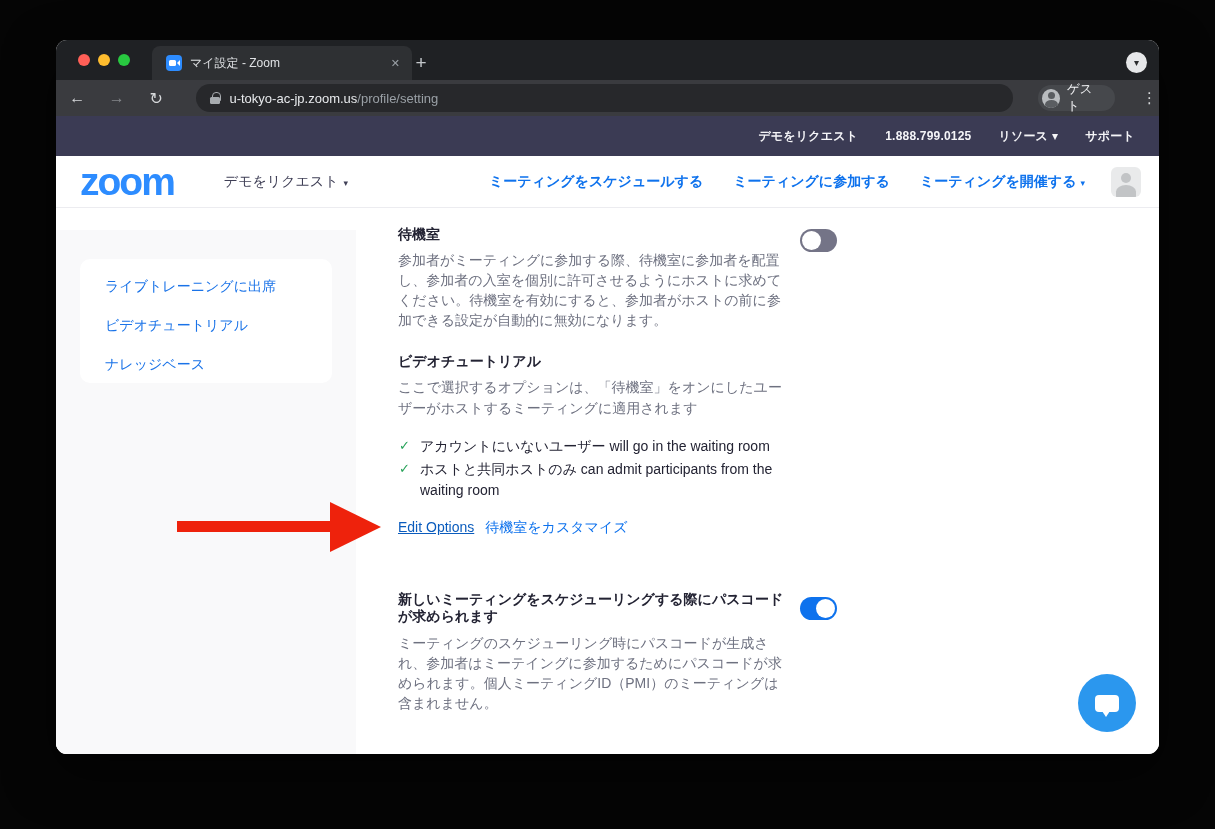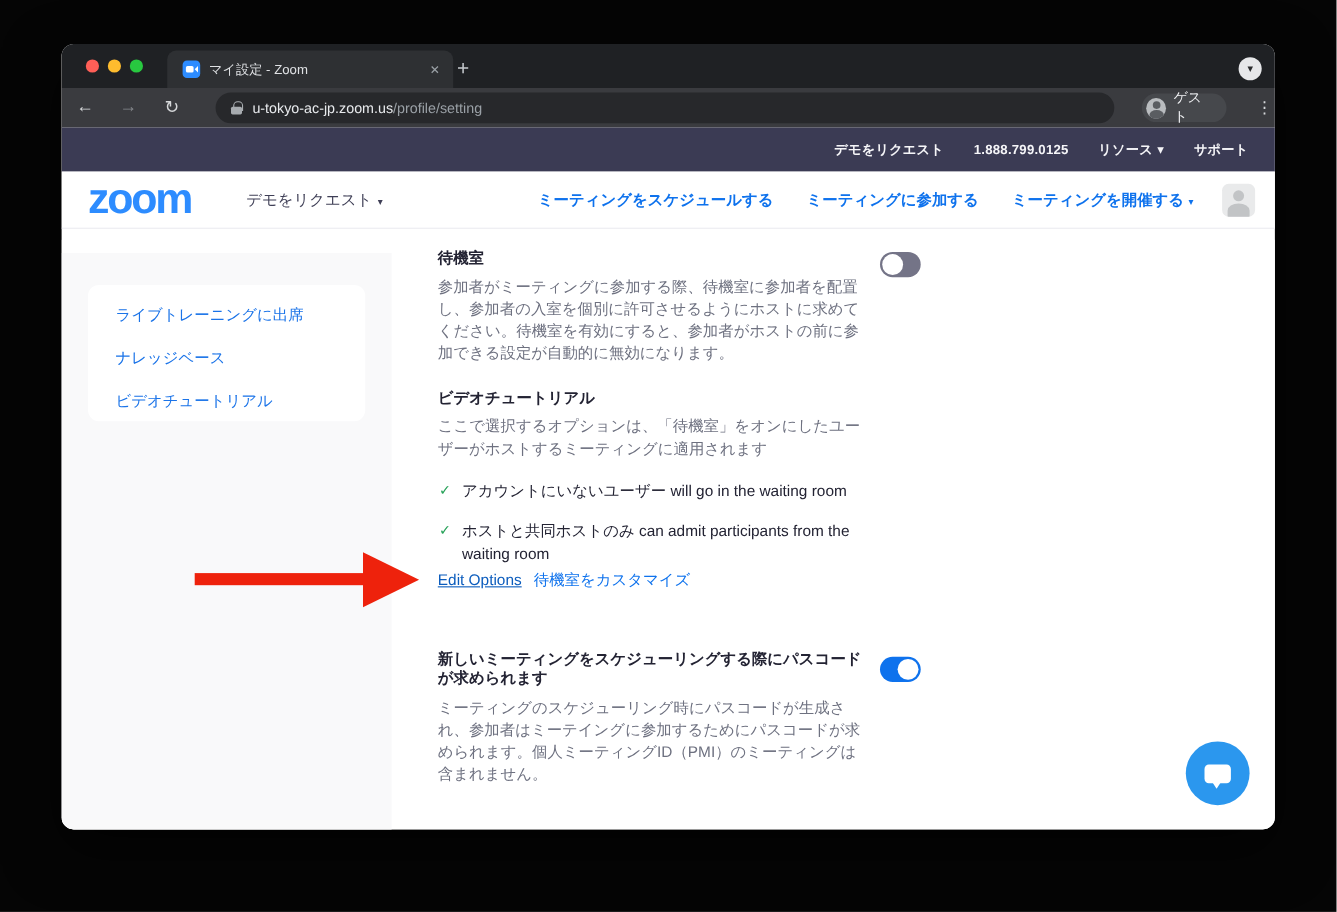--- a/index.html
+++ b/index.html
@@ -183,38 +183,38 @@
       <a class="nav-link">ミーティングに参加する</a>
       <a class="nav-link"><span>ミーティングを開催する</span><span class="nav-caret icon-caret"></span></a>
     </div>
     <span class="avatar"></span>
   </div>
 
   <div class="content">
     <div class="left-panel">
       <div class="side-card">
         <a class="side-link">ライブトレーニングに出席</a>
+        <a class="side-link">ビデオチュートリアル</a>
         <a class="side-link">ナレッジベース</a>
-        <a class="side-link">ビデオチュートリアル</a>
       </div>
     </div>
 
     <div class="main">
 
       <div class="sec-title" style="left:0; top:8px;">待機室</div>
       <div class="sec-desc" style="left:0; top:32px; width:392px;">参加者がミーティングに参加する際、待機室に参加者を配置し、参加者の入室を個別に許可させるようにホストに求めてください。待機室を有効にすると、参加者がホストの前に参加できる設定が自動的に無効になります。</div>
 
       <div class="sec-title" style="left:0; top:135px;">ビデオチュートリアル</div>
       <div class="sec-desc" style="left:0; top:159px; width:398px; line-height:21px;">ここで選択するオプションは、「待機室」をオンにしたユーザーがホストするミーティングに適用されます</div>
 
       <div class="opt-row" style="left:0; top:218px; width:398px;">
         <span class="icon-check"></span>
         <span class="opt-text">アカウントにいないユーザー will go in the waiting room</span>
       </div>
-      <div class="opt-row" style="left:0; top:254px; width:386px;">
+      <div class="opt-row" style="left:0; top:241px; width:386px;">
         <span class="icon-check"></span>
         <span class="opt-text">ホストと共同ホストのみ can admit participants from the waiting room</span>
       </div>
 
       <div class="links-row" style="left:0; top:301px;">
         <a class="edit-options">Edit Options</a>
         <a class="customize">待機室をカスタマイズ</a>
       </div>
 
       <div class="sec-title" style="left:0; top:373px; width:392px;">新しいミーティングをスケジューリングする際にパスコードが求められます</div>

